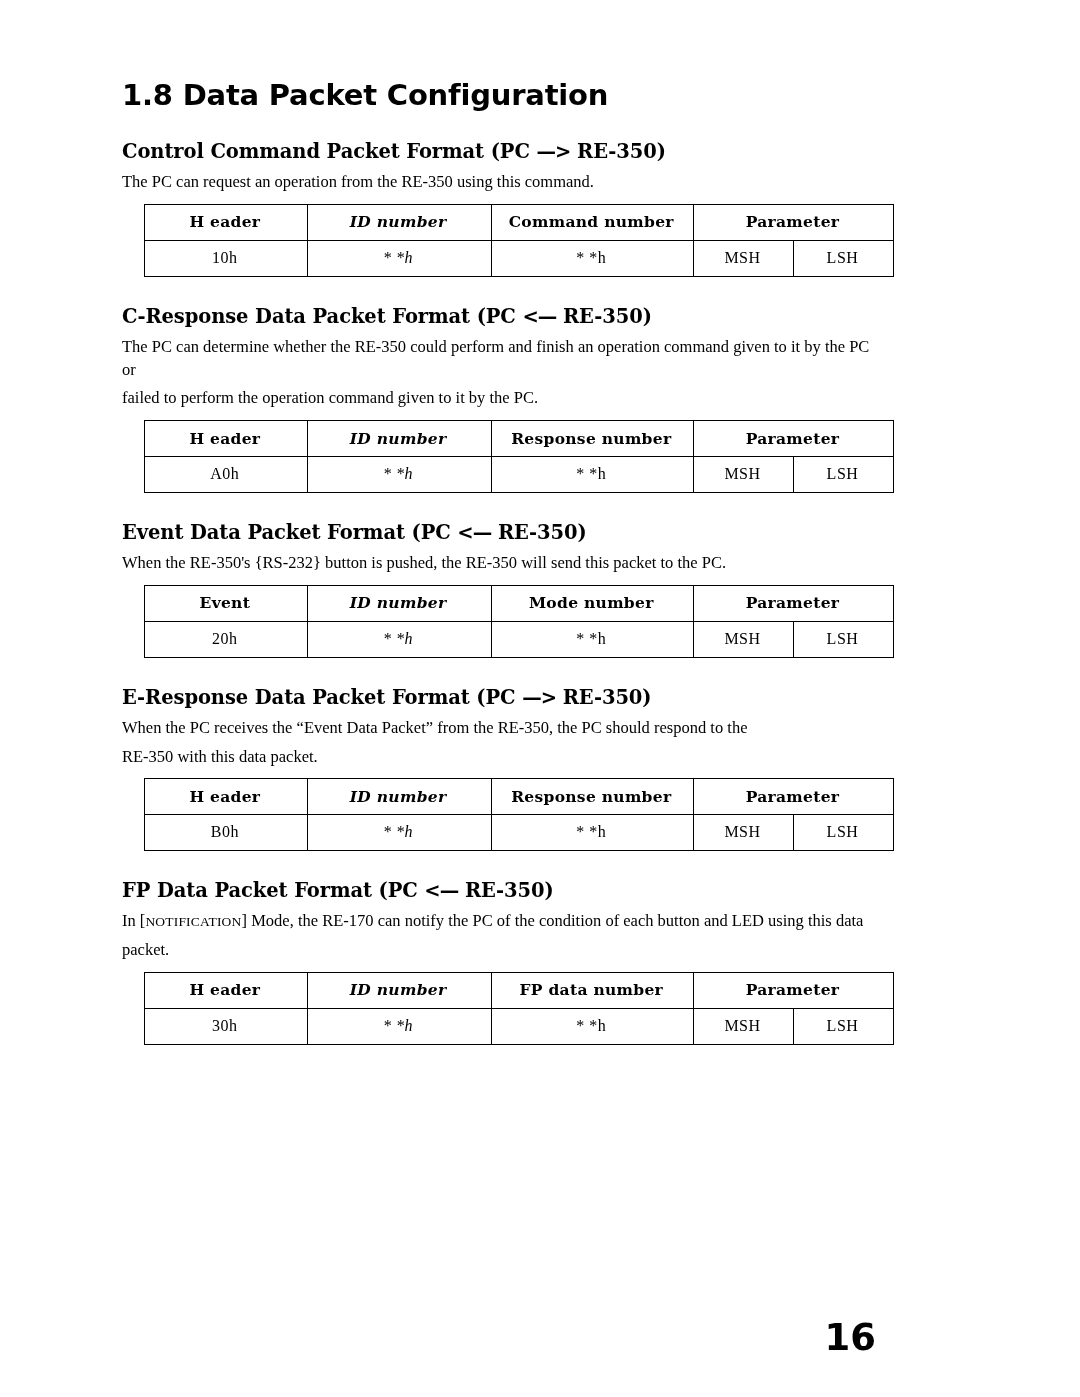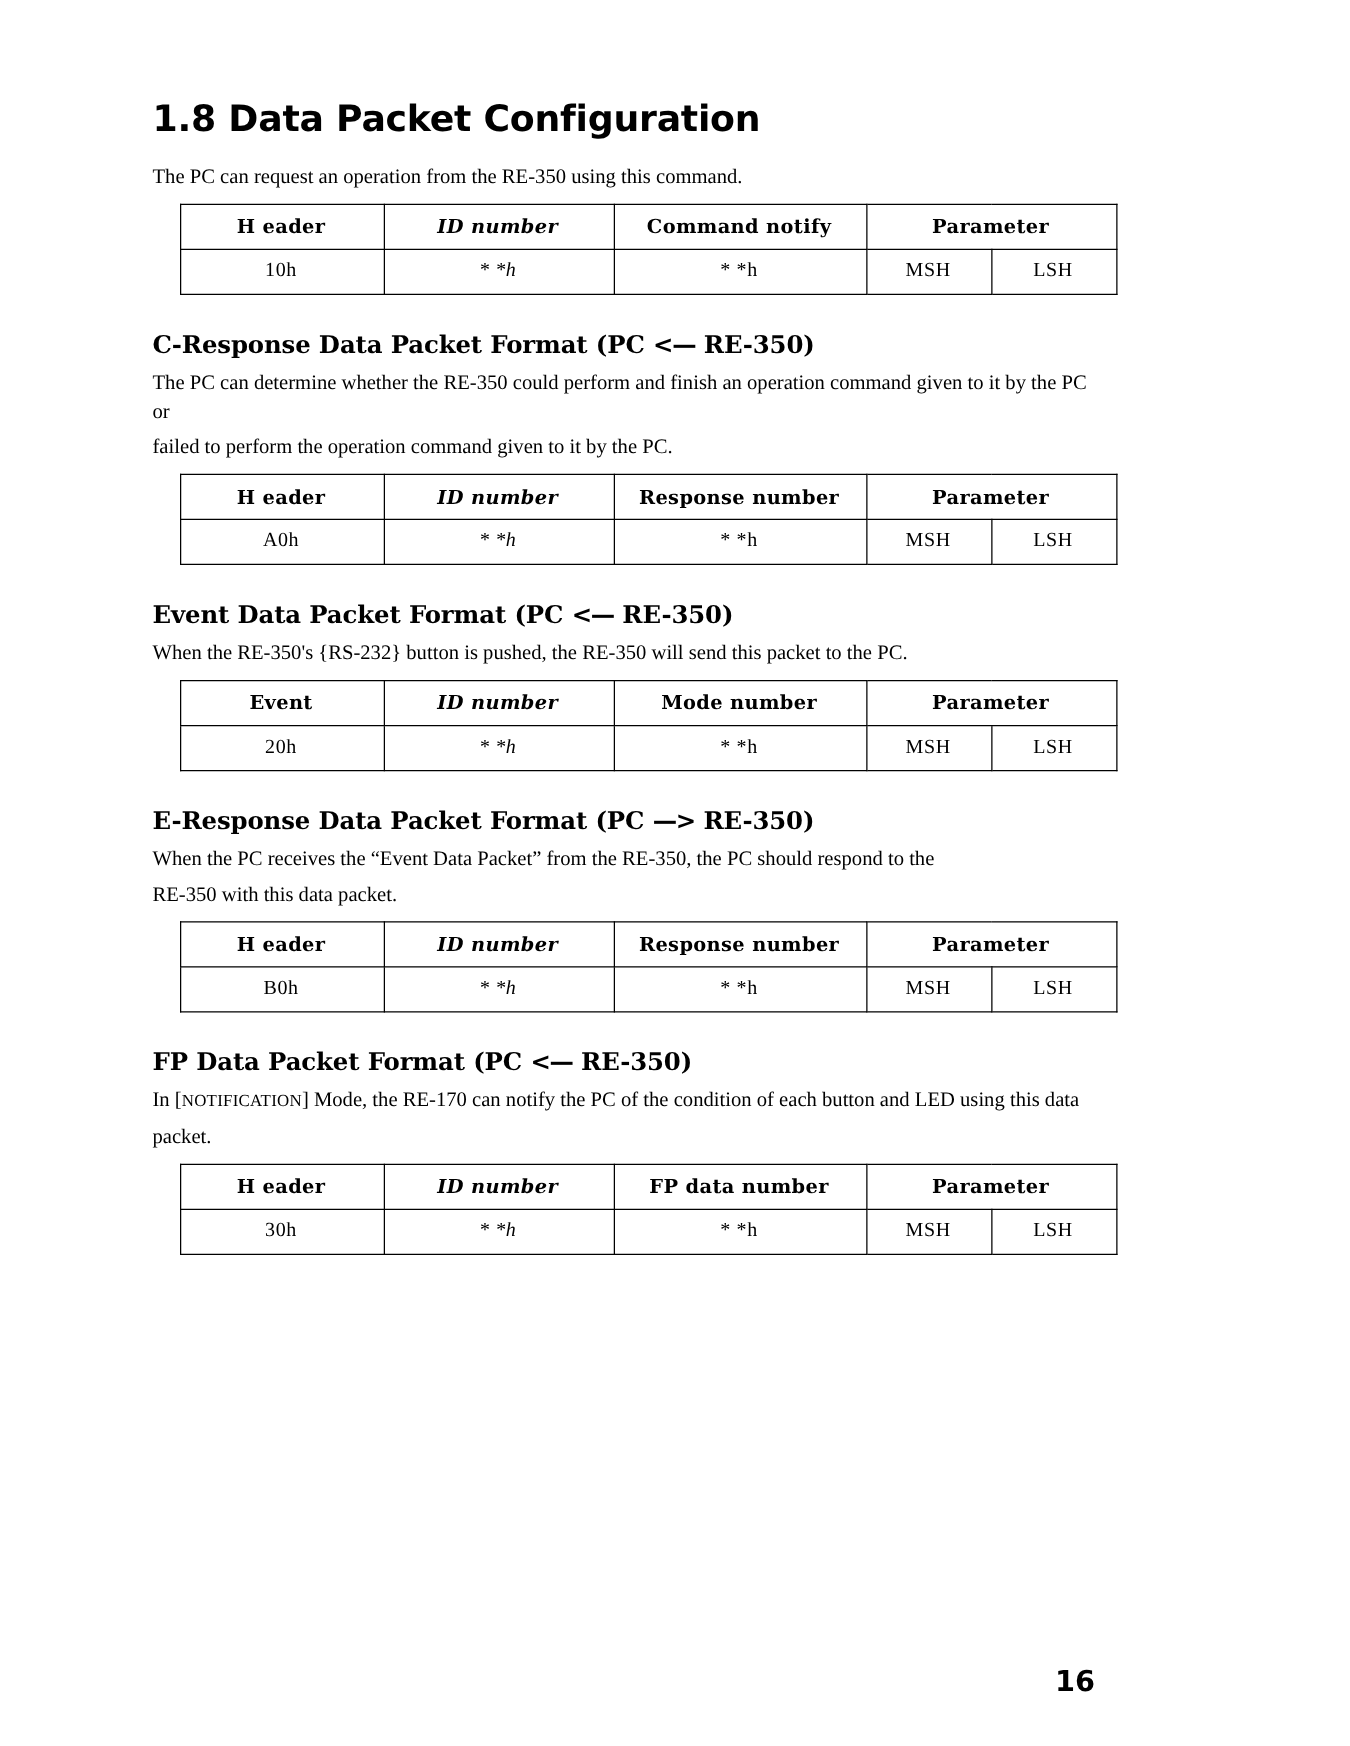--- a/index.html
+++ b/index.html
@@ -80,38 +80,41 @@
   .col-a { width: 128px; }
   .col-b { width: 145px; font-style: italic; }
   .col-c { width: 160px; }
   .col-d { width: 158px; }
   .col-e { width: 159px; }
   .page-number {
     position: absolute;
     right: 122px;
     bottom: 38px;
     font-family: "DejaVu Sans", sans-serif;
-    font-size: 23px;
+    font-size: 37px;
     font-weight: bold;
   }
 </style>
 </head>
 <body>
 
 <div class="page">
 
   <h1 class="section-title">1.8 Data Packet Configuration</h1>
 
+  <h2 class="sub-title">
+    <span>Control Command Packet Format (PC </span><span class="arrow-r">—&gt;</span><span> RE-350)</span>
+  </h2>
   <p class="body-text">The PC can request an operation from the RE-350 using this command.</p>
   <table class="packet">
     <tbody>
         <tr class="head">
       <td class="col-a">H eader</td>
       <td class="col-b">ID number</td>
-      <td class="col-c">Command notify</td>
+      <td class="col-c">Command number</td>
       <td class="col-d" colspan="2">Parameter</td>
     </tr>
     <tr class="vals">
       <td class="col-a">10h</td>
       <td class="col-b">* *h</td>
       <td class="col-c">* *h</td>
       <td class="col-d">MSH</td>
       <td class="col-e">LSH</td>
     </tr>
   </tbody>

